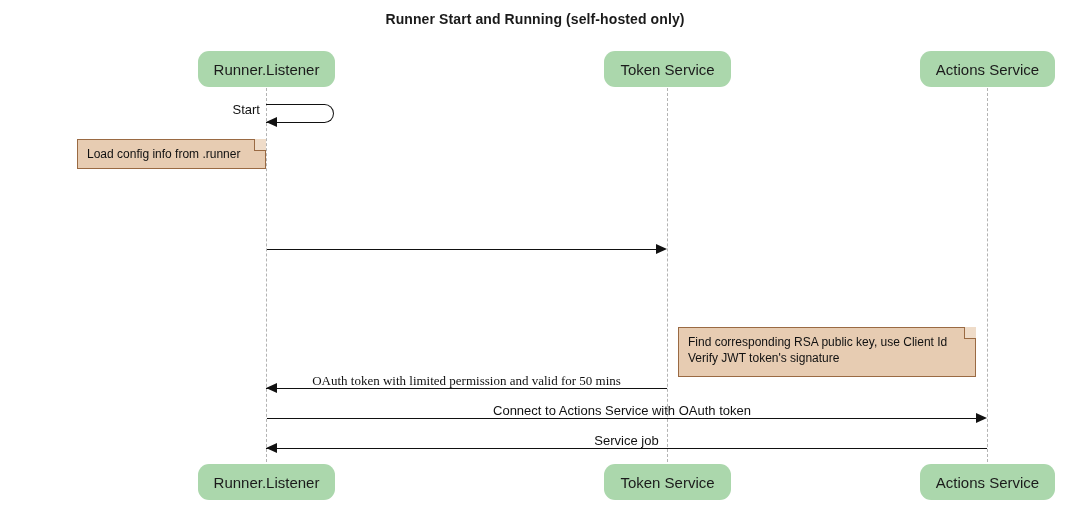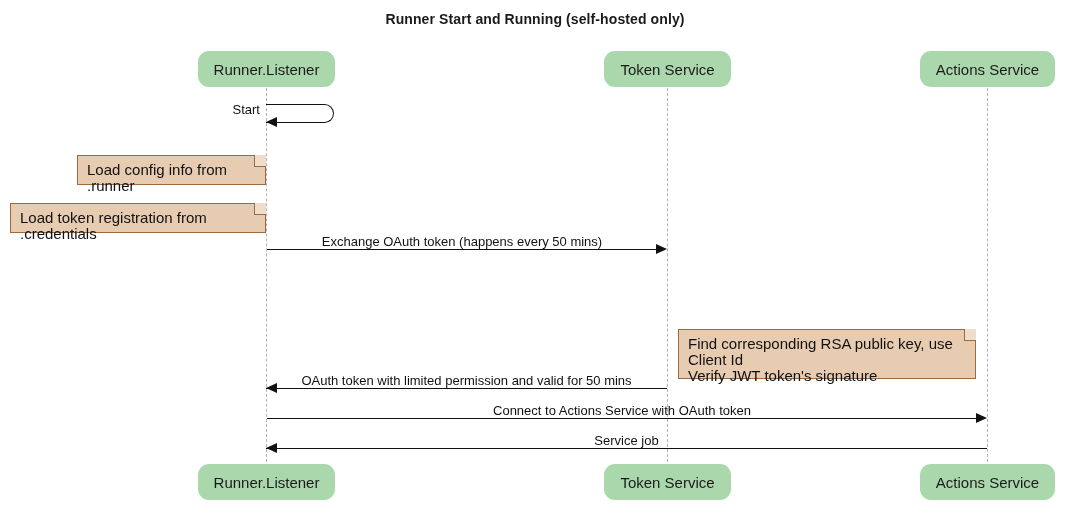--- a/index.html
+++ b/index.html
@@ -49,25 +49,24 @@
     font-size: 15px;
     color: #1b1b1b;
     box-sizing: border-box;
   }
   
   .note {
     position: absolute;
     background: #e7ccb2;
     border: 1px solid #9a6a43;
     box-sizing: border-box;
-    font-size: 15px;
+    font-size: 12px;
     color: #111111;
     padding: 6px 9px;
     line-height: 16px;
-    margin-top: 16px;
   }
   .note .fold {
     position: absolute;
     top: -1px;
     right: -1px;
     width: 11px;
     height: 11px;
     background: #efdcc9;
     border-left: 1px solid #9a6a43;
     border-bottom: 1px solid #9a6a43;
@@ -130,39 +129,34 @@
 
   <div class="selfmsg" style="left:266px; top:104px; width:68px; height:19px;"></div>
   <div class="arrow-head left" style="left:266px; top:117px;"></div>
   <div class="msg-label r" style="left:166px; top:102px; width:94px;">Start</div>
 
   <div class="note right-al" style="left:77px; top:139px; width:189px; height:30px;">
     <span class="fold"></span>
     <span class="note-text">Load config info from .runner</span>
   </div>
 
-  <div class="note right-al" style="left:10px; top:187px; width:256px; height:30px;">
-    <span class="fold"></span>
-    <span class="note-text">Load token registration from .credentials</span>
-  </div>
 
   <div class="msg-line" style="left:267px; top:249px; width:390px;"></div>
   <div class="arrow-head right" style="left:656px; top:243.5px;"></div>
-  <div class="msg-label" style="left:267px; top:234px; width:390px;">Exchange OAuth token (happens every 50 mins)</div>
 
 
-  <div class="note" style="left:678px; top:313px; width:298px; height:50px;">
+  <div class="note" style="left:678px; top:327px; width:298px; height:50px;">
     <span class="fold"></span>
     <span class="note-text">Find corresponding RSA public key, use Client Id
 Verify JWT token's signature</span>
   </div>
 
   <div class="msg-line" style="left:266px; top:388px; width:401px;"></div>
   <div class="arrow-head left" style="left:266px; top:382.5px;"></div>
-  <div class="msg-label" style="left:266px; top:373px; width:401px;">OAuth token with limited permission and valid for 50 mins</div>
+  <div class="msg-label" style="left:266px; top:373px; width:401px;font-family:Liberation Serif, serif;">OAuth token with limited permission and valid for 50 mins</div>
 
   <div class="msg-line" style="left:267px; top:418px; width:710px;"></div>
   <div class="arrow-head right" style="left:976px; top:412.5px;"></div>
   <div class="msg-label" style="left:267px; top:403px; width:710px;">Connect to Actions Service with OAuth token</div>
 
   <div class="msg-line" style="left:266px; top:448px; width:721px;"></div>
   <div class="arrow-head left" style="left:266px; top:442.5px;"></div>
   <div class="msg-label" style="left:266px; top:433px; width:721px;">Service job</div>
 
   <div class="participant" style="left:198px; top:464px; width:137px;">

